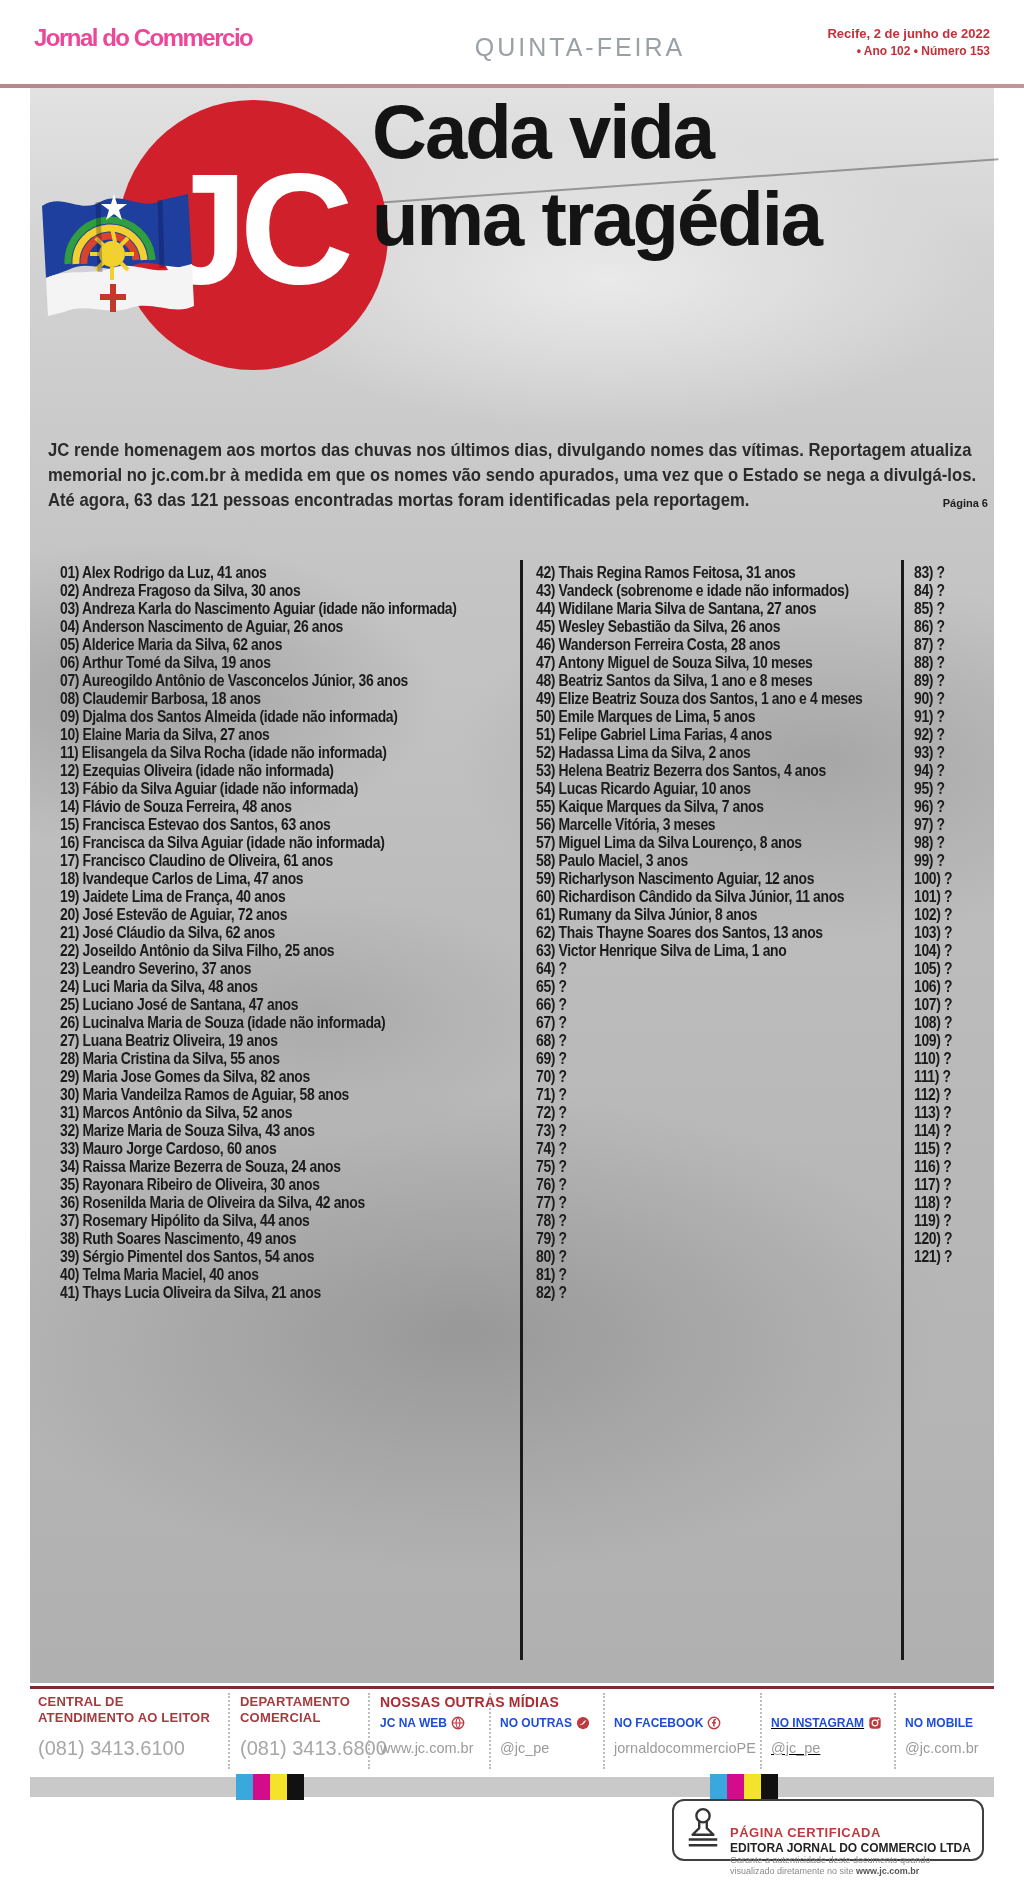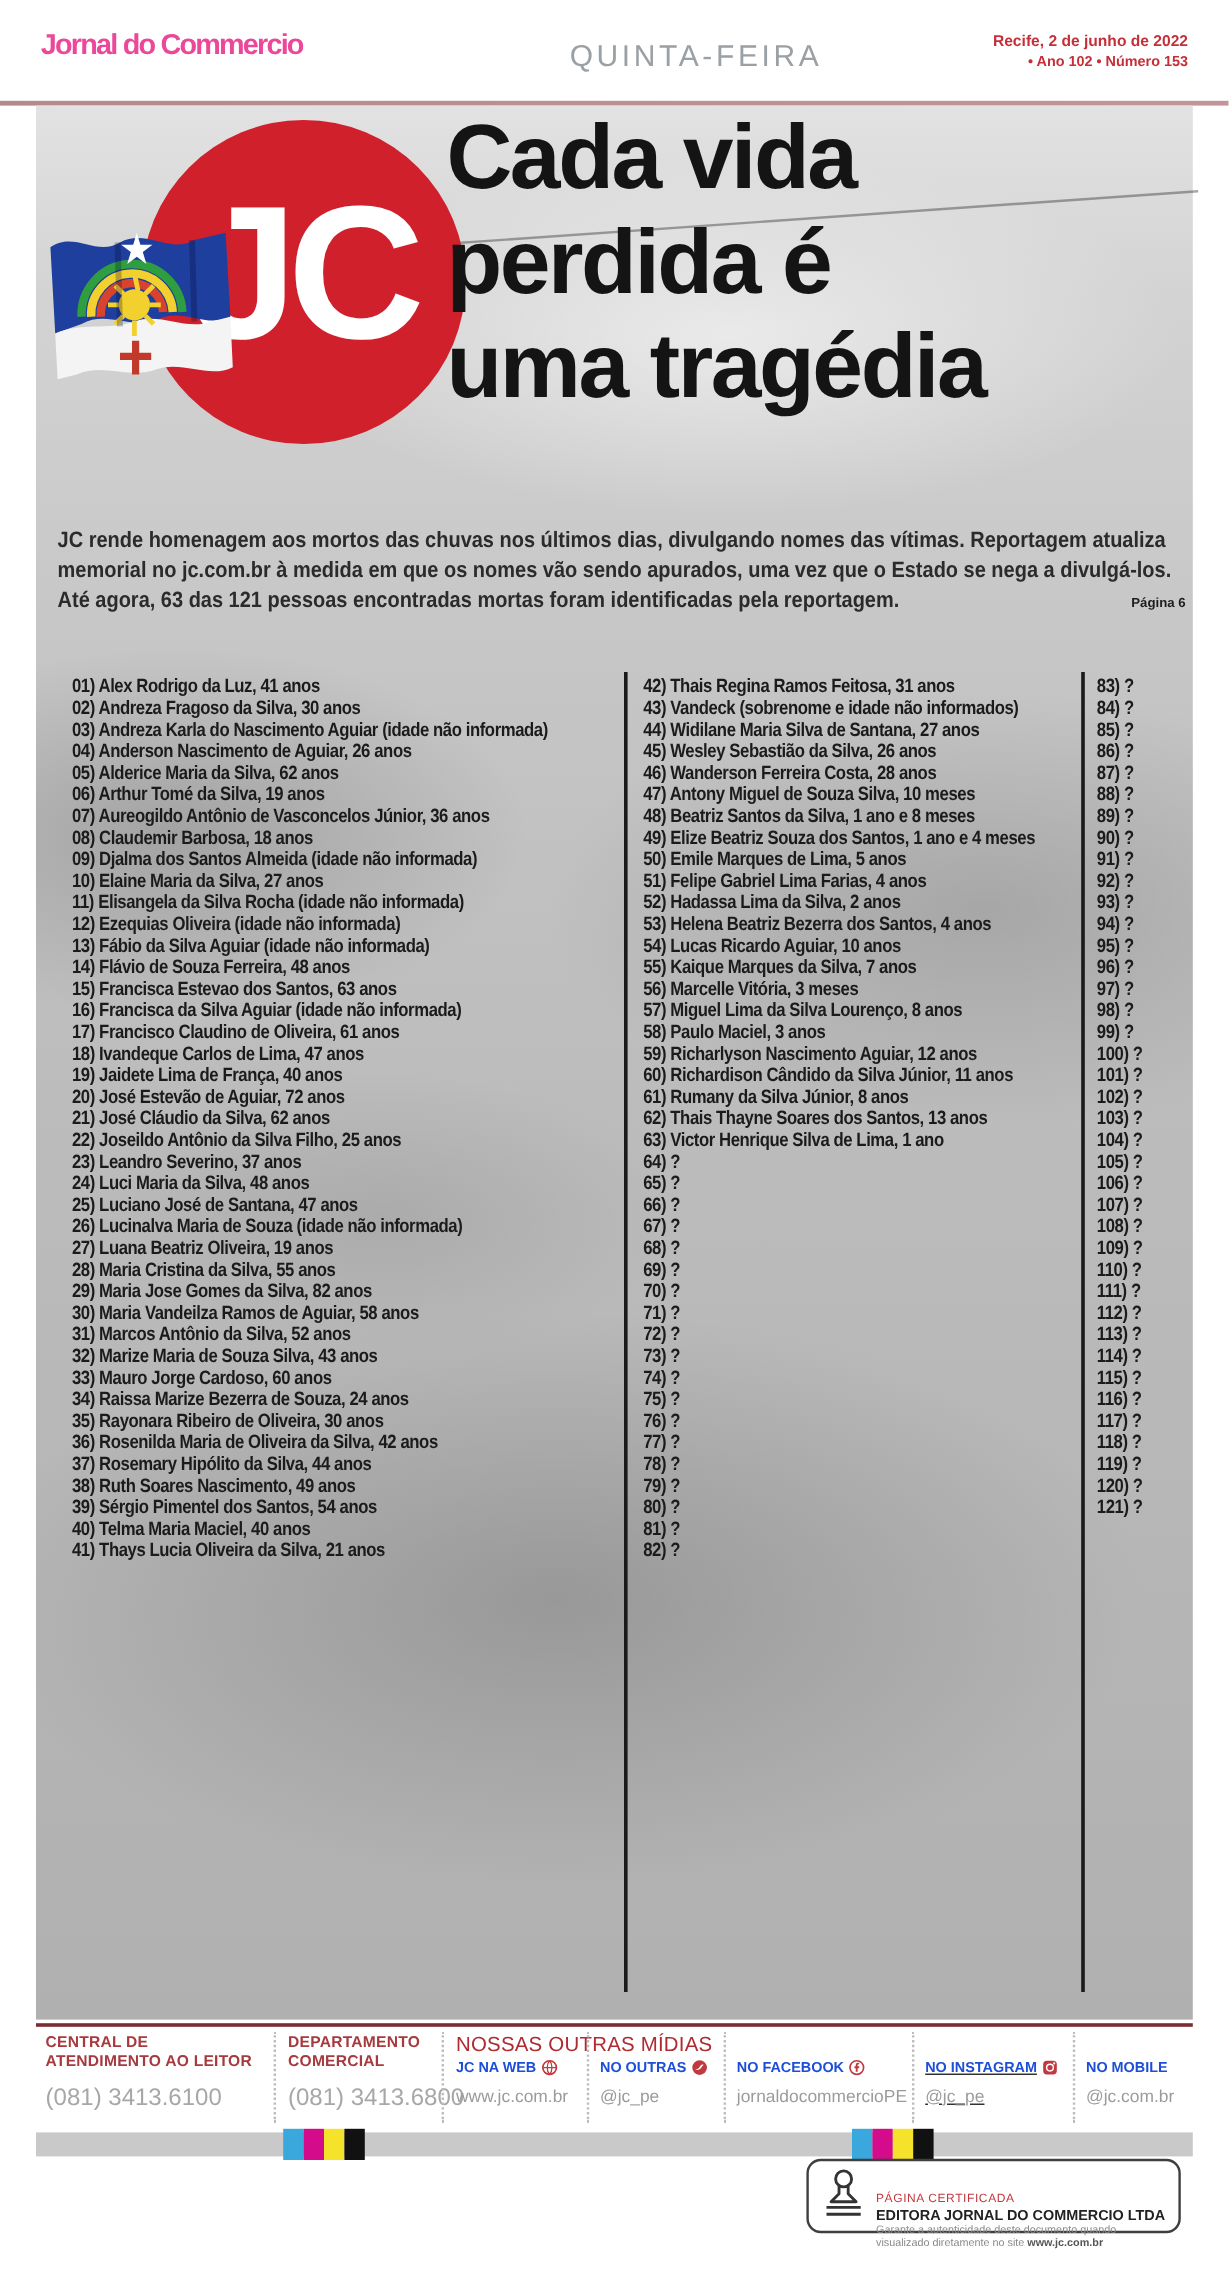--- a/index.html
+++ b/index.html
@@ -46,33 +46,33 @@
   .col2 { left:536px; top:564px; height:1090px; width:365px; }
   .col3 { left:914px; top:564px; height:1093px; width:80px;  }
   .vdivider { position:absolute; width:3px; background:#1a1a1a; top:560px; height:1100px; }
   .vd1 { left:520px; } .vd2 { left:901px; }
 
   
   .footer-rule { position:absolute; left:30px; top:1686px; width:964px; height:3px; background:#7b2d33; }
   .fsep { position:absolute; top:1693px; height:76px; border-left:2px dotted #bdbdbd; }
   .flabel { position:absolute; top:1694px; font-size:13px; line-height:16px; font-weight:bold; color:#a63a3f; letter-spacing:0.2px; }
   .fphone { position:absolute; top:1737px; font-size:20px; color:#a7a7a7; }
-  .fmedia-title { position:absolute; left:380px; top:1694px; font-size:17px; font-weight:normal; color:#b02a31; letter-spacing:0.2px; }
+  .fmedia-title { position:absolute; left:380px; top:1694px; font-size:14px; font-weight:bold; color:#b02a31; letter-spacing:0.2px; }
   .media-cell { position:absolute; top:1716px; }
   .media-label { display:flex; align-items:center; gap:4px; font-size:12px; font-weight:bold; color:#1d4ed8; white-space:nowrap; }
   .media-value { margin-top:10px; font-size:14.5px; color:#9b9b9b; white-space:nowrap; }
   .micon { width:14px; height:14px; flex:0 0 auto; }
 
   .cmyk-bar { position:absolute; left:30px; top:1777px; width:964px; height:20px; background:#c9c9c9; }
   .cmyk { position:absolute; top:1774px; width:17px; height:26px; }
 
   
   .cert { position:absolute; left:672px; top:1799px; width:312px; height:62px; border:2px solid #3f3f3f; border-radius:12px; background:#ffffff; display:flex; align-items:center; padding:4px 8px 4px 10px; gap:8px; }
   .cert-stamp { width:38px; height:46px; flex:0 0 auto; }
-  .cert-title { font-size:10px; font-weight:normal; color:#c0393f; letter-spacing:0.5px;margin-top:41px; }
+  .cert-title { font-size:13px; font-weight:bold; color:#c0393f; letter-spacing:0.5px;margin-top:41px; }
   .cert-pub { font-size:12px; font-weight:bold; color:#222222; margin-top:1px; }
   .cert-note { font-size:9px; color:#8a8a8a; line-height:11px; }
   .cert-note b { color:#555; }
 </style>
 </head>
 <body>
 
 <div class="page">
 
   <div class="masthead">Jornal do Commercio</div>
@@ -99,21 +99,20 @@
     <path d="M46,96 A26,26 0 0 1 98,92" fill="none" stroke="#d8432e" stroke-width="7"></path>
     <polygon points="76,26 79,36 89,36 81,42 84,52 76,46 68,52 71,42 63,36 73,36" fill="#ffffff"></polygon>
     <circle cx="74" cy="86" r="13" fill="#f2d12e"></circle>
     <path d="M74,60 L77,74 M74,112 L74,99 M52,86 L61,86 M96,86 L87,86 M58,70 L65,77 M90,70 L83,77 M58,102 L65,95 M90,102 L83,95" stroke="#f2d12e" stroke-width="4"></path>
     <path d="M72,116 L78,116 L78,126 L88,126 L88,132 L78,132 L78,144 L72,144 L72,132 L62,132 L62,126 L72,126 Z" fill="#c0392b"></path>
     <path d="M60,34 L62,104 M122,32 L124,100" stroke="rgba(0,0,40,0.25)" stroke-width="5"></path>
   </svg>
 
   <div class="headline">
     <div>Cada vida</div>
-    <div>perdida é</div>
     <div>uma tragédia</div>
   </div>
 
   <div class="intro-wrap">
     <div class="intro">
         <div class="intro-line">JC rende homenagem aos mortos das chuvas nos últimos dias, divulgando nomes das vítimas. Reportagem atualiza</div>
         <div class="intro-line">memorial no jc.com.br à medida em que os nomes vão sendo apurados, uma vez que o Estado se nega a divulgá-los.</div>
         <div class="intro-line">Até agora, 63 das 121 pessoas encontradas mortas foram identificadas pela reportagem.</div>
       </div>
     <div class="page-ref">Página 6</div>

